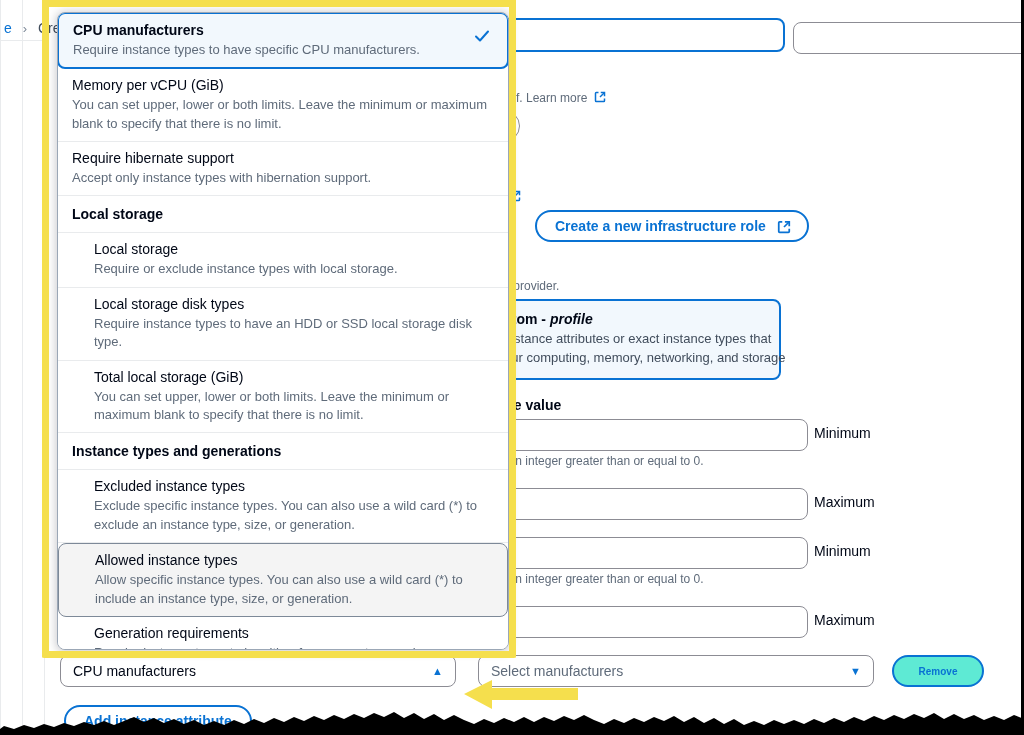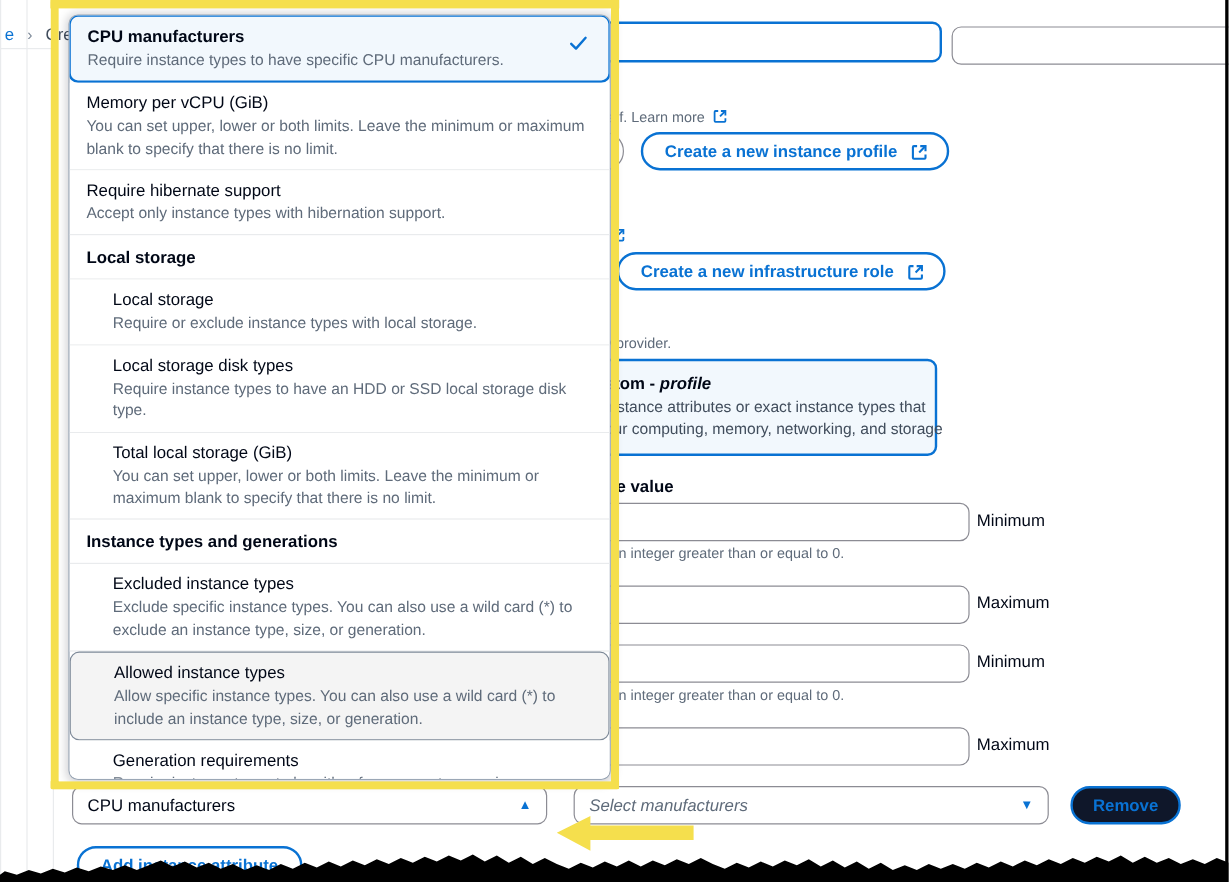--- a/index.html
+++ b/index.html
@@ -98,31 +98,31 @@
     position: absolute;
     height: 32px;
     border: 1px solid #8c8c94;
     border-radius: 8px;
     background: #ffffff;
     display: flex; align-items: center;
     padding: 0 12px;
     font-size: 14px; color: #000716;
   }
   .attr-select .caret { margin-left: auto; }
-  .placeholder-italic { font-style: italic; color: #5f6b7a; }
+  .placeholder-italic { color: #5f6b7a; }
 
   .remove-btn {
     position: absolute;
     height: 32px;
     border: 2px solid #0972d3;
     border-radius: 20px;
-    background: #0f172a;
+    background: #5eead4;
     color: #0972d3;
     font-weight: bold;
-    font-size: 14px;
+    font-size: 10px;
     display: flex; align-items: center; justify-content: center;
   }
 
   .add-attr-btn {
     position: absolute;
     height: 32px;
     border: 2px solid #0972d3;
     border-radius: 20px;
     background: #ffffff;
     color: #0972d3;
@@ -245,44 +245,34 @@
     <span class="ext-icon">
       <svg width="12" height="12" viewBox="0 0 16 16">
           <path d="M6 2H3a1 1 0 0 0-1 1v10a1 1 0 0 0 1 1h10a1 1 0 0 0 1-1v-3" stroke="#0972d3" stroke-width="2" fill="none"></path>
           <path d="M9 2h5v5" stroke="#0972d3" stroke-width="2" fill="none"></path>
           <path d="M14 2L8 8" stroke="#0972d3" stroke-width="2" fill="none"></path>
         </svg>
     </span>
   </div>
 
   <div class="rt-input" style="left:480px;top:110px;width:40px;height:32px;border-radius:16px;"></div>
-  <div class="btn-outline" style="left:534px;top:110px;">
-    <span>Create a new instance profile</span>
-    <span class="ext-icon">
-      <svg width="14" height="14" viewBox="0 0 16 16">
-          <path d="M6 2H3a1 1 0 0 0-1 1v10a1 1 0 0 0 1 1h10a1 1 0 0 0 1-1v-3" stroke="#0972d3" stroke-width="2" fill="none"></path>
-          <path d="M9 2h5v5" stroke="#0972d3" stroke-width="2" fill="none"></path>
-          <path d="M14 2L8 8" stroke="#0972d3" stroke-width="2" fill="none"></path>
-        </svg>
-    </span>
-  </div>
 
   <div class="hline" style="left:490px;top:172px;width:20px;"></div>
   <div class="helper" style="left:492px;top:190px;">
     <span class="link">re</span>
     <span class="ext-icon">
       <svg width="12" height="12" viewBox="0 0 16 16">
           <path d="M6 2H3a1 1 0 0 0-1 1v10a1 1 0 0 0 1 1h10a1 1 0 0 0 1-1v-3" stroke="#0972d3" stroke-width="2" fill="none"></path>
           <path d="M9 2h5v5" stroke="#0972d3" stroke-width="2" fill="none"></path>
           <path d="M14 2L8 8" stroke="#0972d3" stroke-width="2" fill="none"></path>
         </svg>
     </span>
   </div>
 
-  <div class="btn-outline" style="left:514px;top:210px;">
+  <div class="btn-outline" style="left:535px;top:210px;">
     <span>Create a new infrastructure role</span>
     <span class="ext-icon">
       <svg width="14" height="14" viewBox="0 0 16 16">
           <path d="M6 2H3a1 1 0 0 0-1 1v10a1 1 0 0 0 1 1h10a1 1 0 0 0 1-1v-3" stroke="#0972d3" stroke-width="2" fill="none"></path>
           <path d="M9 2h5v5" stroke="#0972d3" stroke-width="2" fill="none"></path>
           <path d="M14 2L8 8" stroke="#0972d3" stroke-width="2" fill="none"></path>
         </svg>
     </span>
   </div>
 

